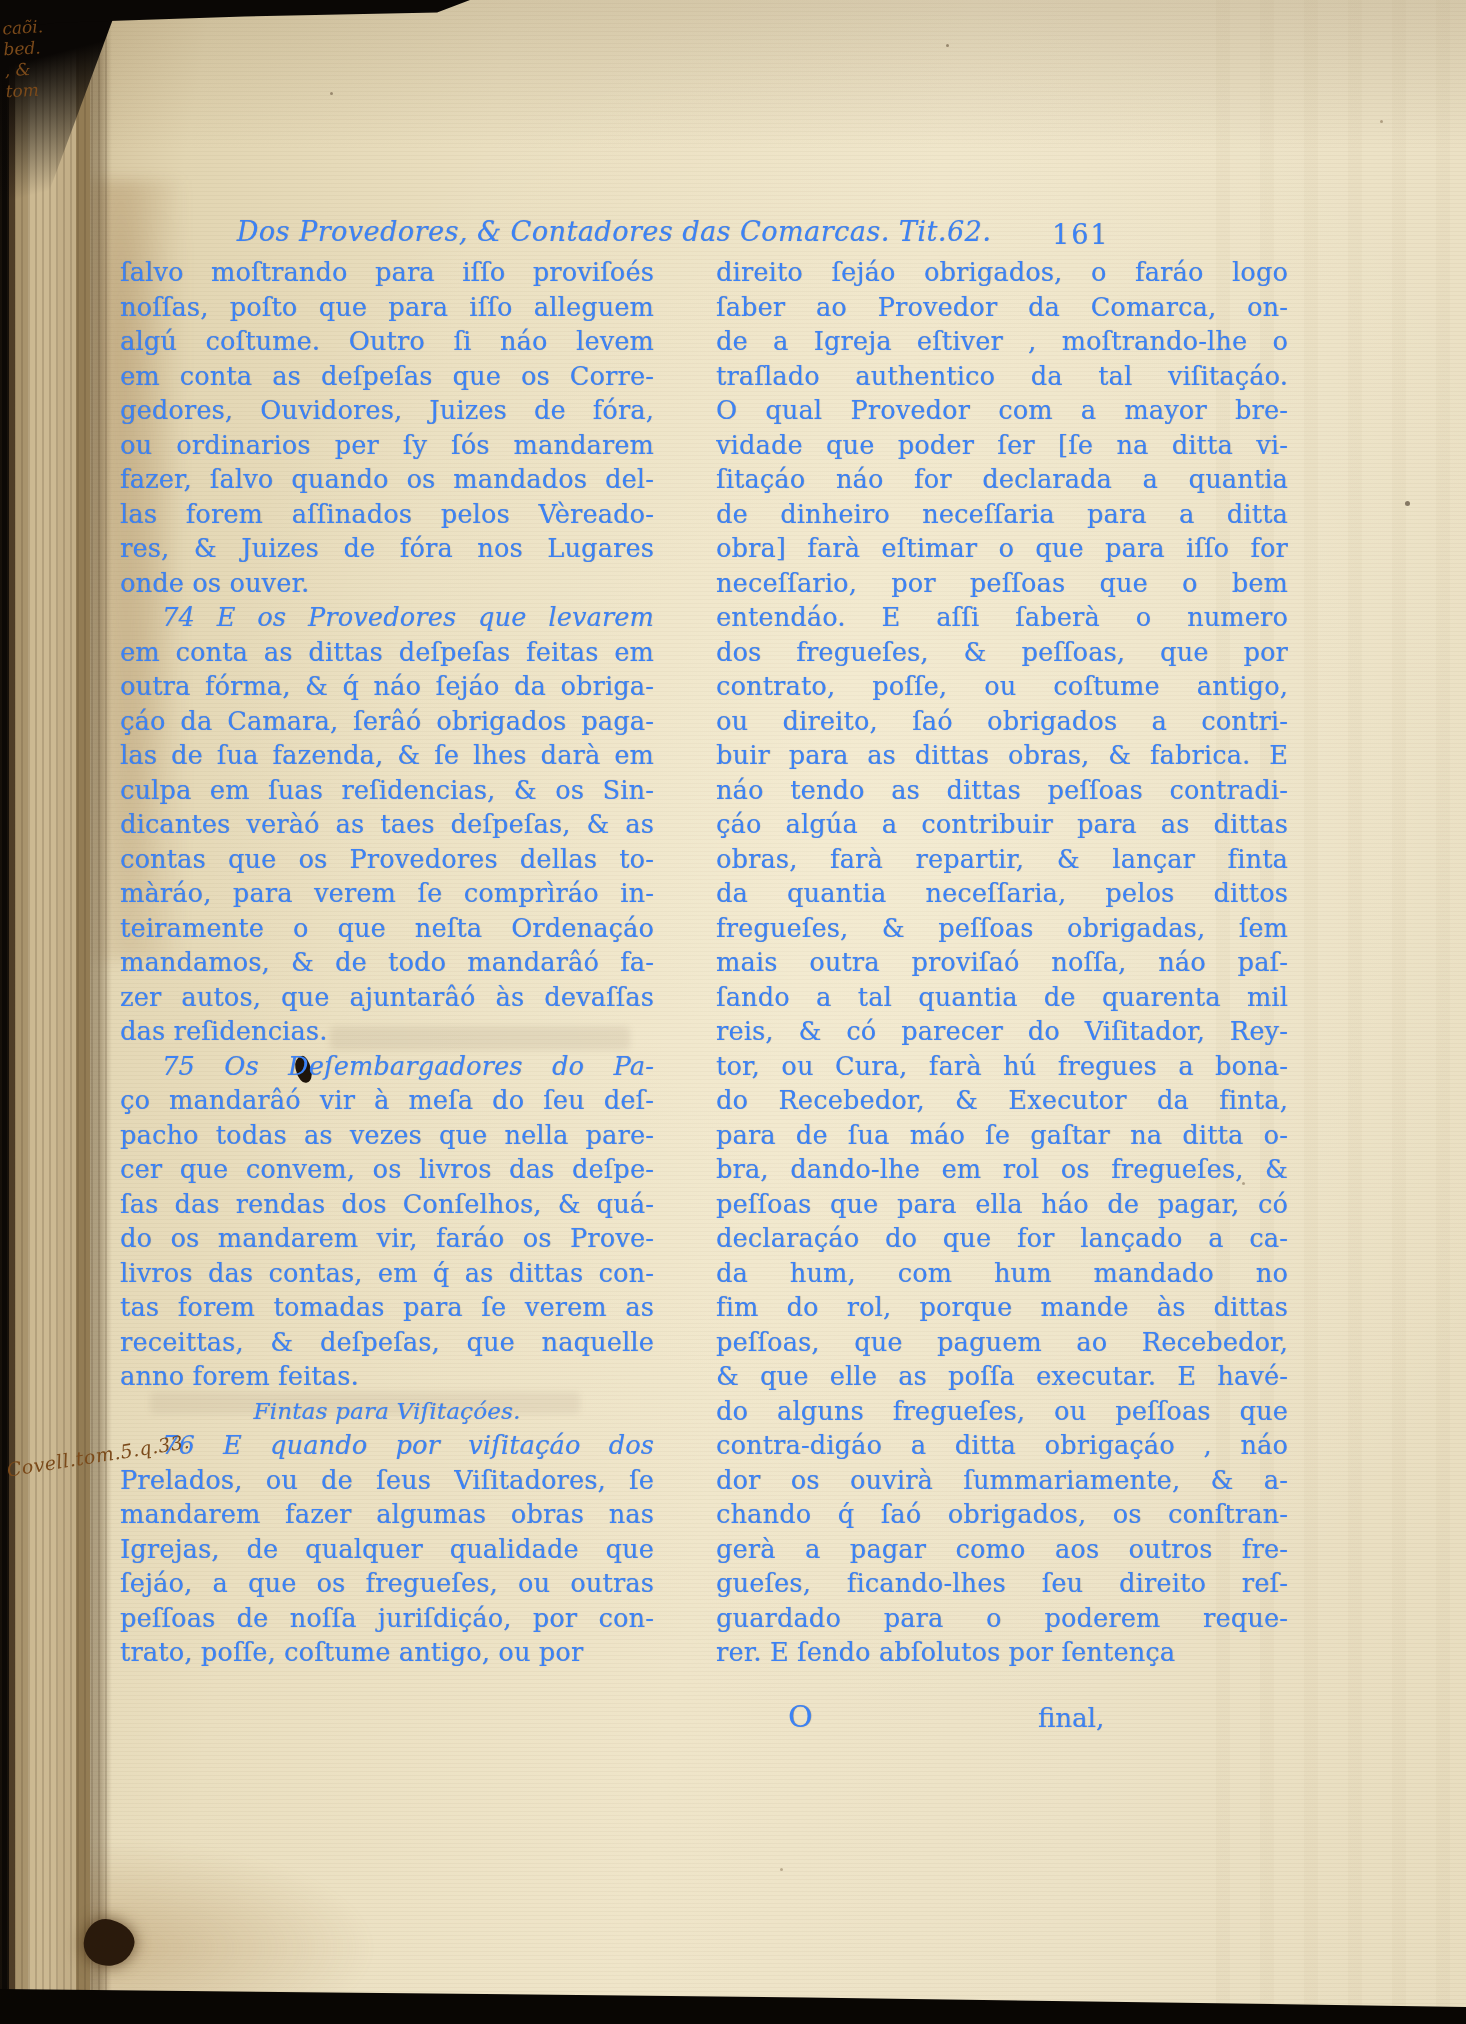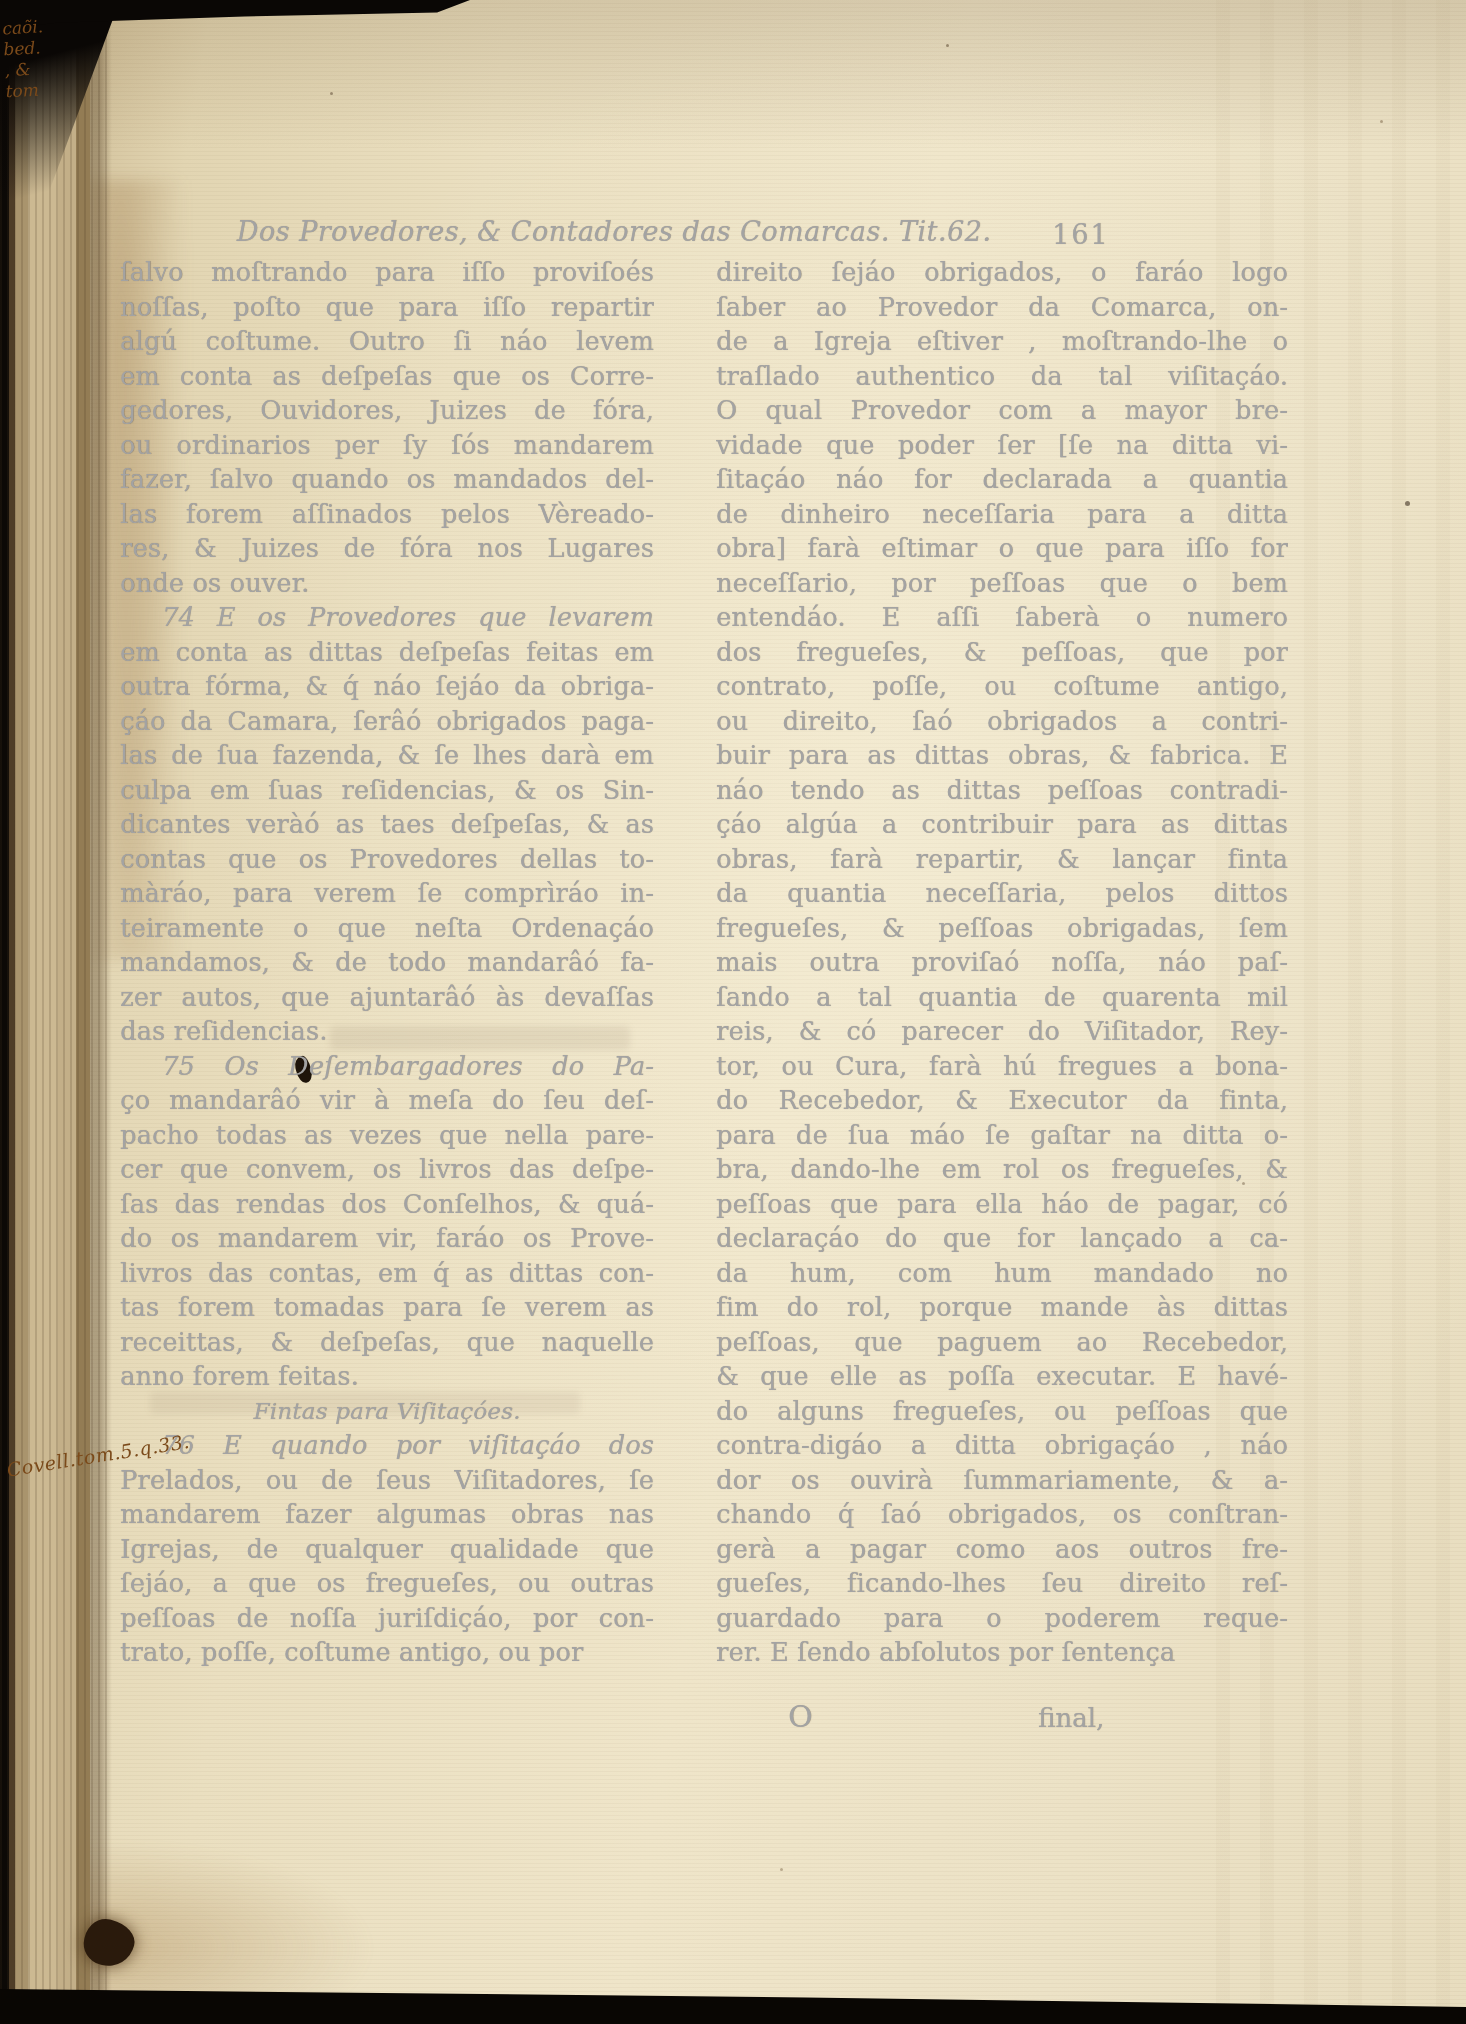--- a/index.html
+++ b/index.html
@@ -52,21 +52,21 @@
     border-radius:62% 38% 50% 50%/40% 60% 45% 55%;transform:rotate(-14deg);}
   .ghost-a{position:absolute;left:330px;top:1026px;width:300px;height:24px;
     background:rgba(95,75,50,.09);filter:blur(3px);border-radius:5px;}
   .ghost-b{position:absolute;left:150px;top:1392px;width:430px;height:22px;
     background:rgba(95,75,50,.07);filter:blur(3px);border-radius:5px;}
   .specks{position:absolute;left:0;top:0;width:3px;height:3px;border-radius:50%;background:transparent;
     box-shadow:1406px 502px 0 1px rgba(50,35,20,.55),946px 44px 0 0 rgba(80,60,35,.5),
       1242px 1182px 0 0 rgba(90,70,45,.4),330px 92px 0 0 rgba(70,50,30,.45),
       1380px 120px 0 0 rgba(90,65,35,.4),780px 1868px 0 0 rgba(90,65,35,.35);}
   
-  .ink{color:#a3a3a3;text-shadow:.4px .4px .7px rgba(51,41,29,.35);}
+  .ink{color:#3b82f6;text-shadow:.4px .4px .7px rgba(51,41,29,.35);}
   .header-row{position:absolute;left:118px;top:216px;width:992px;text-align:center;
     font-style:italic;font-size:27px;letter-spacing:.5px;}
   .page-num{position:absolute;left:1052px;top:219px;font-size:27px;letter-spacing:2px;}
   .col{position:absolute;top:255px;}
   .col-left{left:120px;width:534px;}
   .col-right{left:704px;width:572px;margin-left:12px;}
   .ln{height:34.5px;line-height:34.5px;font-size:25.5px;letter-spacing:.2px;
     text-align:justify;text-align-last:justify;overflow:hidden;white-space:nowrap;}
   .ln.s-j,.ln.s-i{white-space:normal;}
   .ln.s-l{text-align:left;text-align-last:left;white-space:normal;}
@@ -104,21 +104,21 @@
   <div class="specks"></div>
 
   <div class="header-row ink">
     <span>Dos Provedores, &amp; Contadores das Comarcas. Tit.62.</span>
   </div>
   <div class="page-num ink">161</div>
 
   <div class="col col-left ink">
 
   <div class="ln s-j">ſalvo moſtrando para iſſo proviſoés</div>
-      <div class="ln s-j">noſſas, poſto que para iſſo repartir</div>
+      <div class="ln s-j">noſſas, poſto que para iſſo alleguem</div>
       <div class="ln s-j">algú coſtume. Outro ſi náo levem</div>
       <div class="ln s-j">em conta as deſpeſas que os Corre-</div>
       <div class="ln s-j">gedores, Ouvidores, Juizes de fóra,</div>
       <div class="ln s-j">ou ordinarios per ſy ſós mandarem</div>
       <div class="ln s-j">fazer, ſalvo quando os mandados del-</div>
       <div class="ln s-j">las forem aſſinados pelos Vèreado-</div>
       <div class="ln s-j">res, &amp; Juizes de fóra nos Lugares</div>
       <div class="ln s-l">onde os ouver.</div>
       <div class="ln s-i">74  E os Provedores que levarem</div>
       <div class="ln s-j">em conta as dittas deſpeſas feitas em</div>

